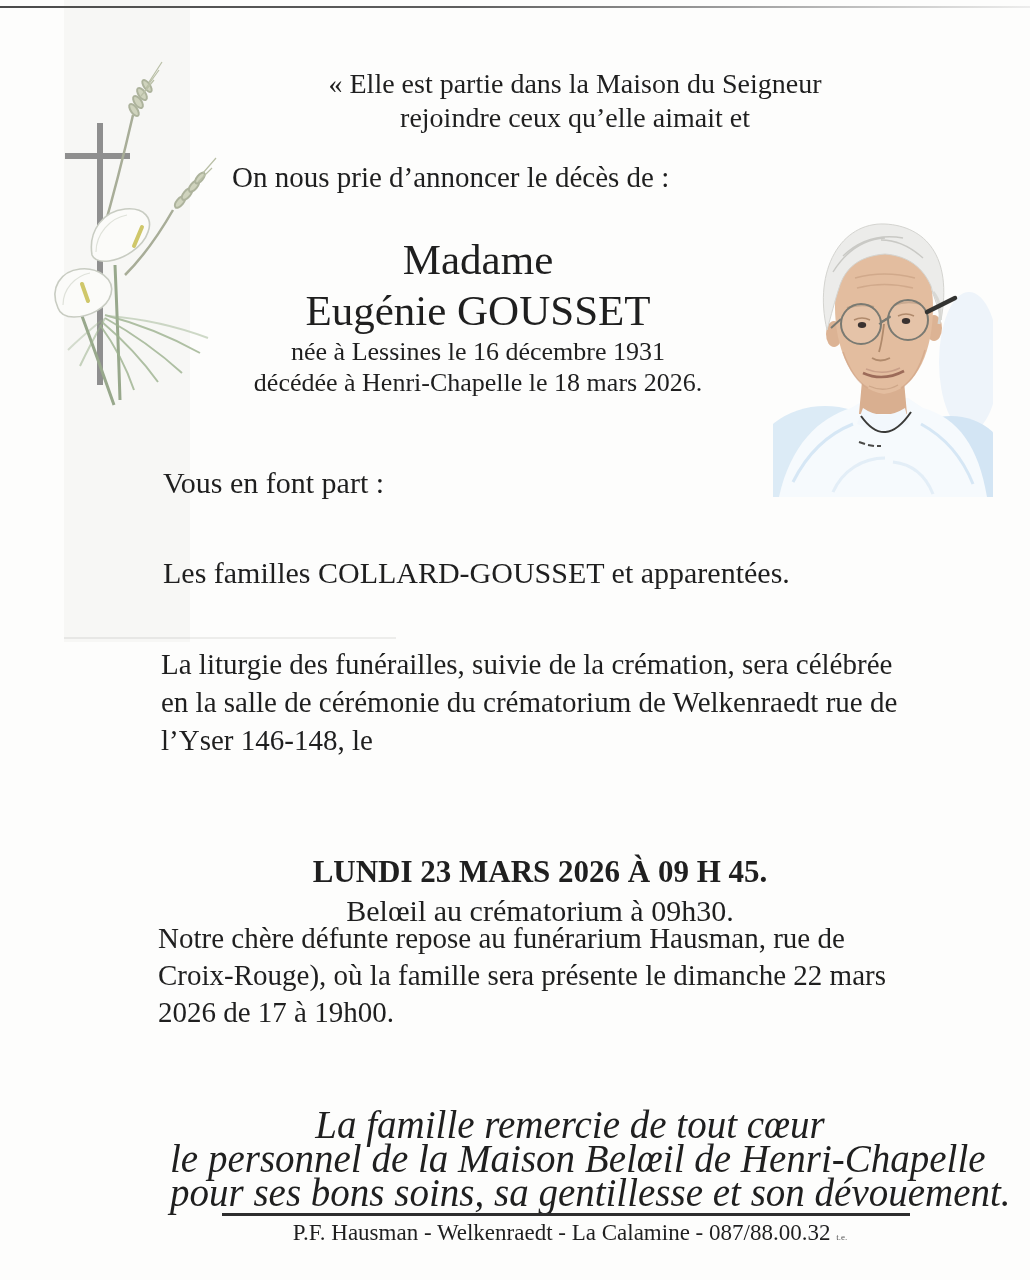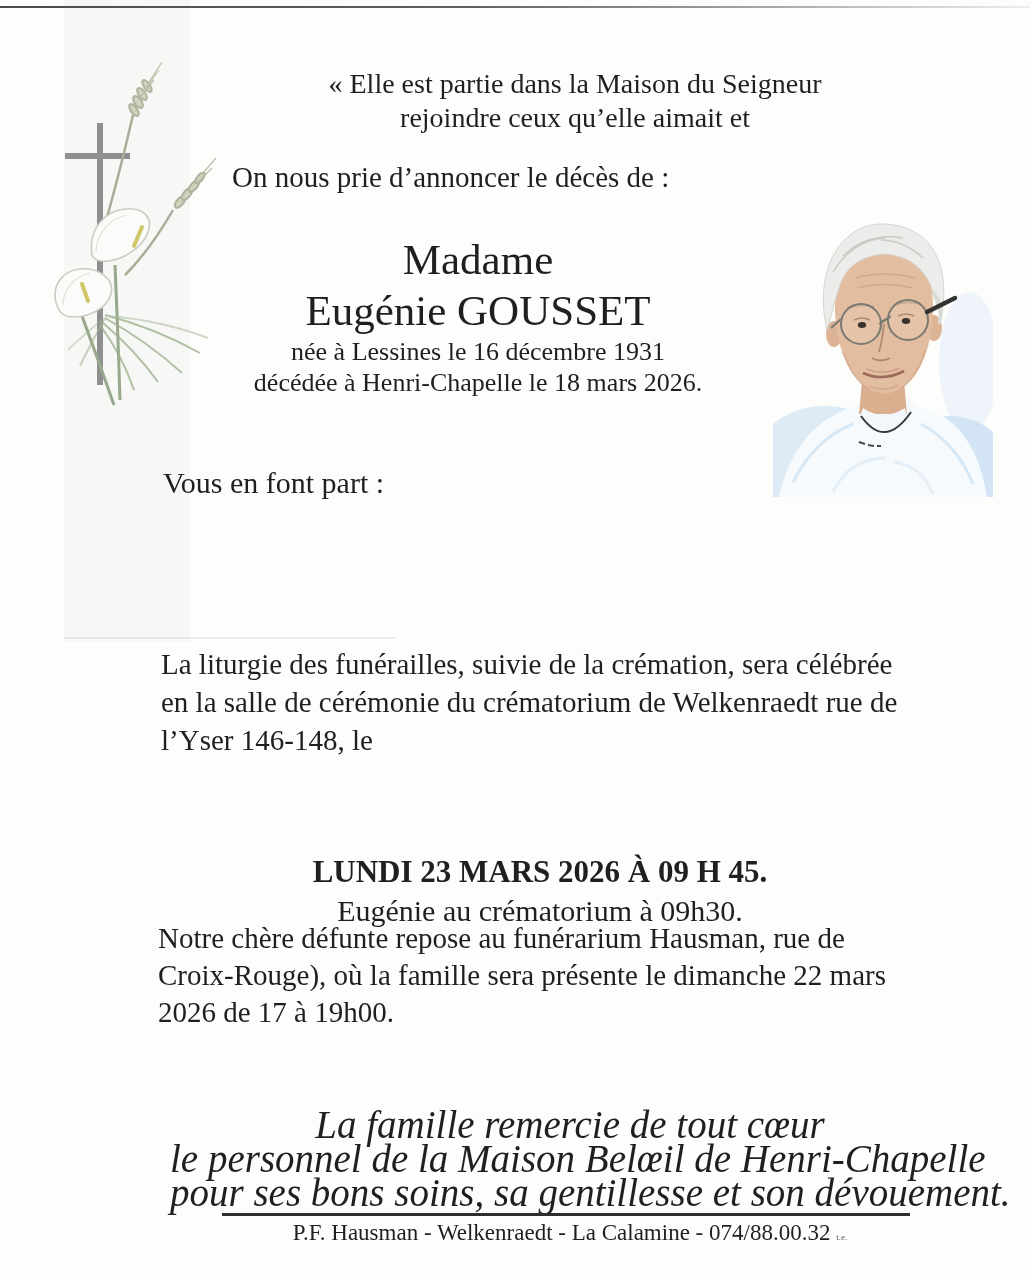--- a/index.html
+++ b/index.html
@@ -160,43 +160,44 @@
   <div class="abs announce">On nous prie d’annoncer le décès de :</div>
 
   <div class="abs deceased">
     <div class="deceased-title">Madame</div>
     <div class="deceased-name">Eugénie GOUSSET</div>
     <div class="deceased-birth">née à Lessines le 16 décembre 1931</div>
     <div class="deceased-death">décédée à Henri-Chapelle le 18 mars 2026.</div>
   </div>
 
   <div class="abs part-intro">Vous en font part :</div>
+  <div class="abs families">Les familles COLLARD-GOUSSET et apparentées.</div>
 
   <div class="abs liturgy">
     <div class="line">La liturgie des funérailles, suivie de la crémation, sera célébrée</div>
     <div class="line">en la salle de cérémonie du crématorium de Welkenraedt rue de</div>
     <div class="line">l’Yser 146-148, le</div>
   </div>
 
   <div class="abs ceremony">
     <div class="ceremony-date">LUNDI 23 MARS 2026 À 09 H 45.</div>
-    <div class="ceremony-meeting">Eugénie au crématorium à 09h30.</div>
+    <div class="ceremony-meeting">Belœil au crématorium à 09h30.</div>
   </div>
 
   <div class="abs repose">
     <div class="line">Notre chère défunte repose au funérarium Hausman, rue de</div>
     <div class="line">Croix-Rouge), où la famille sera présente le dimanche 22 mars</div>
     <div class="line">2026 de 17 à 19h00.</div>
   </div>
 
   <div class="abs thanks">
     <div class="line">La famille remercie de tout cœur</div>
     <div class="line">le personnel de la Maison Belœil de Henri-Chapelle</div>
     <div class="line">pour ses bons soins, sa gentillesse et son dévouement.</div>
   </div>
 
   <div class="abs footer-rule"></div>
   <div class="abs footer">
-    <span>P.F. Hausman - Welkenraedt - La Calamine - 074/88.00.32</span>
+    <span>P.F. Hausman - Welkenraedt - La Calamine - 087/88.00.32</span>
     <span class="footer-mark">t.e.</span>
   </div>
 
 </div>
 
 </body></html>

